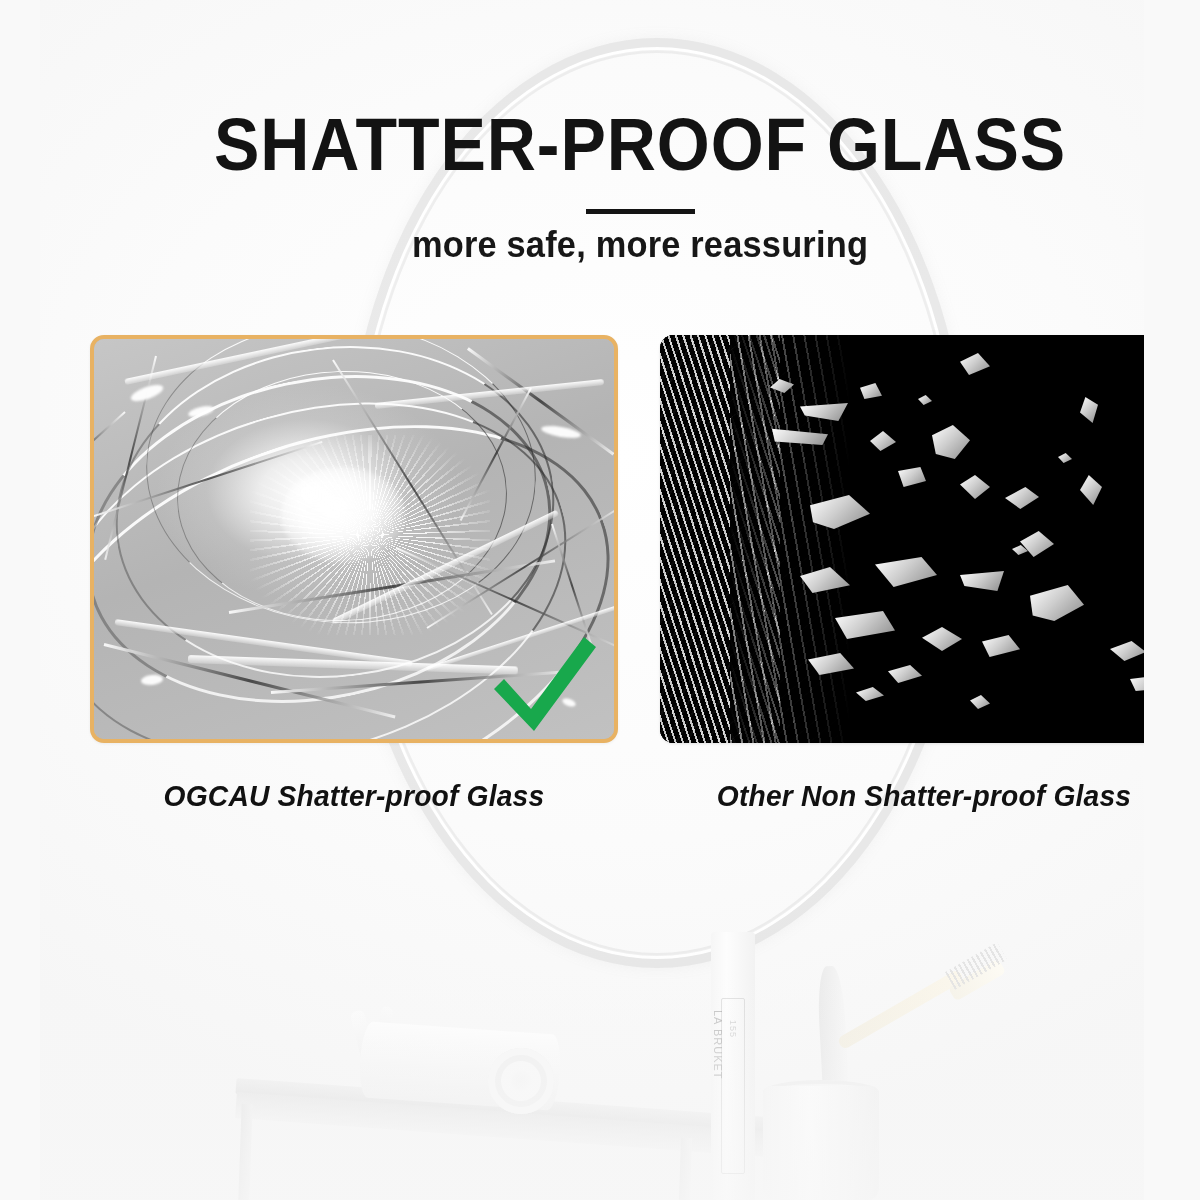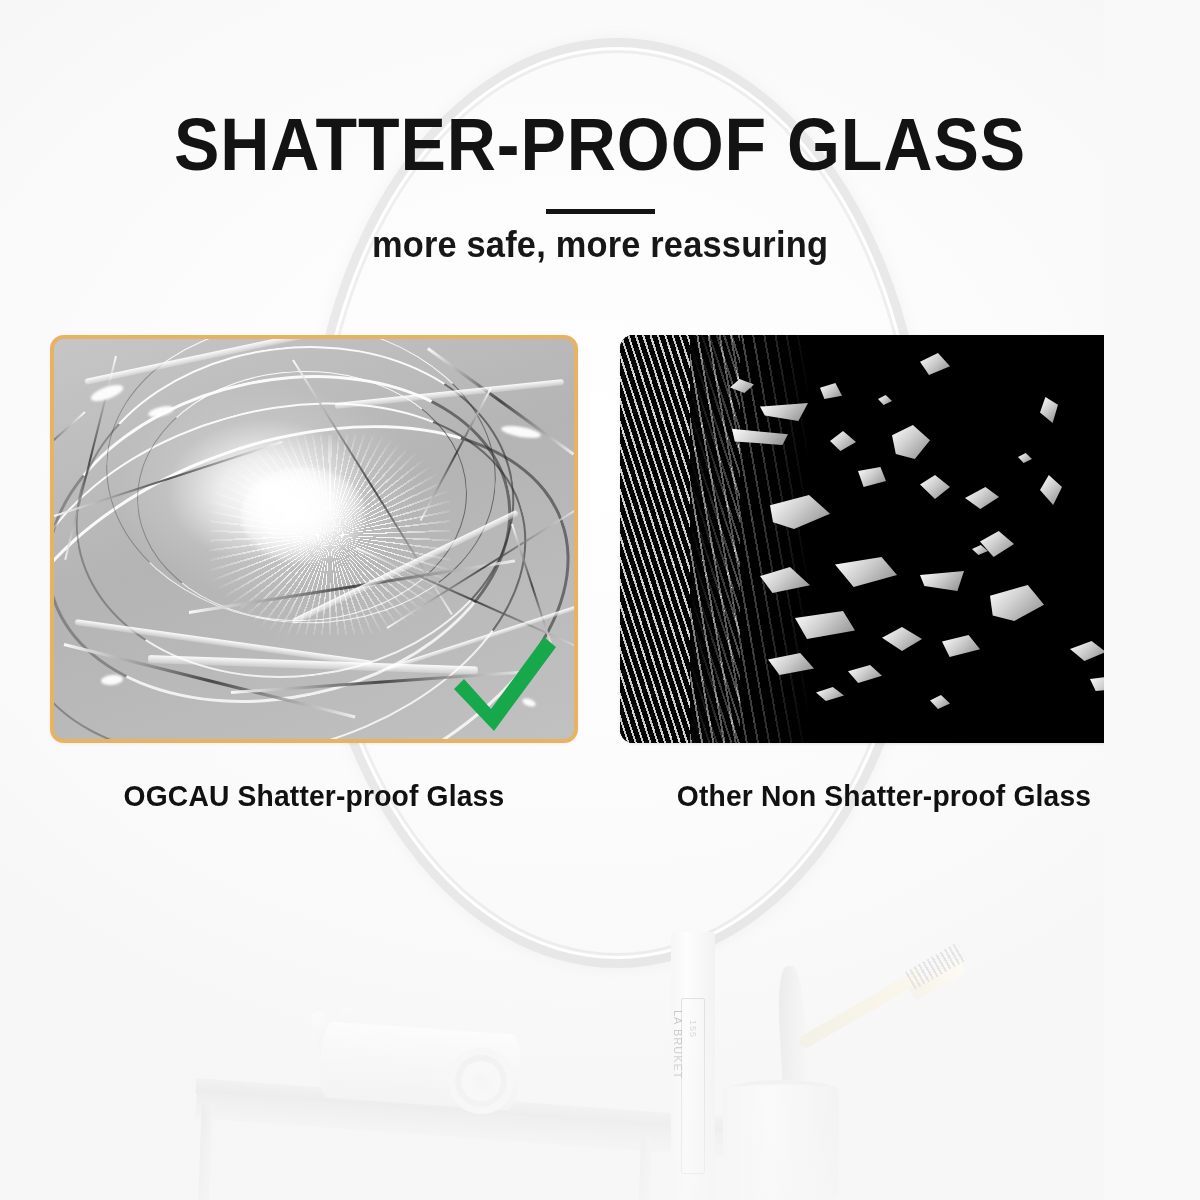--- a/index.html
+++ b/index.html
@@ -10,20 +10,21 @@
     background:#f9f9f9;
     font-family:"Liberation Sans", sans-serif;
   }
 
   #stage {
     position:relative;
     width:1104px; height:1200px;
     background:
       radial-gradient(ellipse 900px 700px at 52% 38%, #ffffff 0%, #fbfbfb 55%, #f6f6f6 100%);
     overflow:hidden;
+    margin-left:40px;
   }
 
   
   .bg-layer { position:absolute; inset:0; pointer-events:none; }
 
   
   .mirror-ring {
     position:absolute;
     left:304px; top:38px;
     width:626px; height:930px;
@@ -367,21 +368,21 @@
       repeating-linear-gradient(-40deg, rgba(240,240,240,0.4) 0 1px, rgba(0,0,0,0.95) 1px 13px);
     mask-image:linear-gradient(90deg,#000,transparent);
     -webkit-mask-image:linear-gradient(90deg,#000,transparent);
   }
   .frag {
     position:absolute;
     background:linear-gradient(135deg,#ffffff 0%,#cfcfcf 45%,#8c8c8c 100%);
   }
 
   
-  .caption { position:absolute; top:778px; }
+  .caption { position:absolute; top:778px;font-style:italic; }
   .caption-left  { left:50px;  width:528px; }
   .caption-right { left:620px; width:528px; }
 
   .cap-head {
     text-align:center;
     font-family:"Liberation Sans Narrow","Liberation Sans", sans-serif;
     font-weight:bold;
     font-size:30px;
     color:#111;
     letter-spacing:0.2px;

